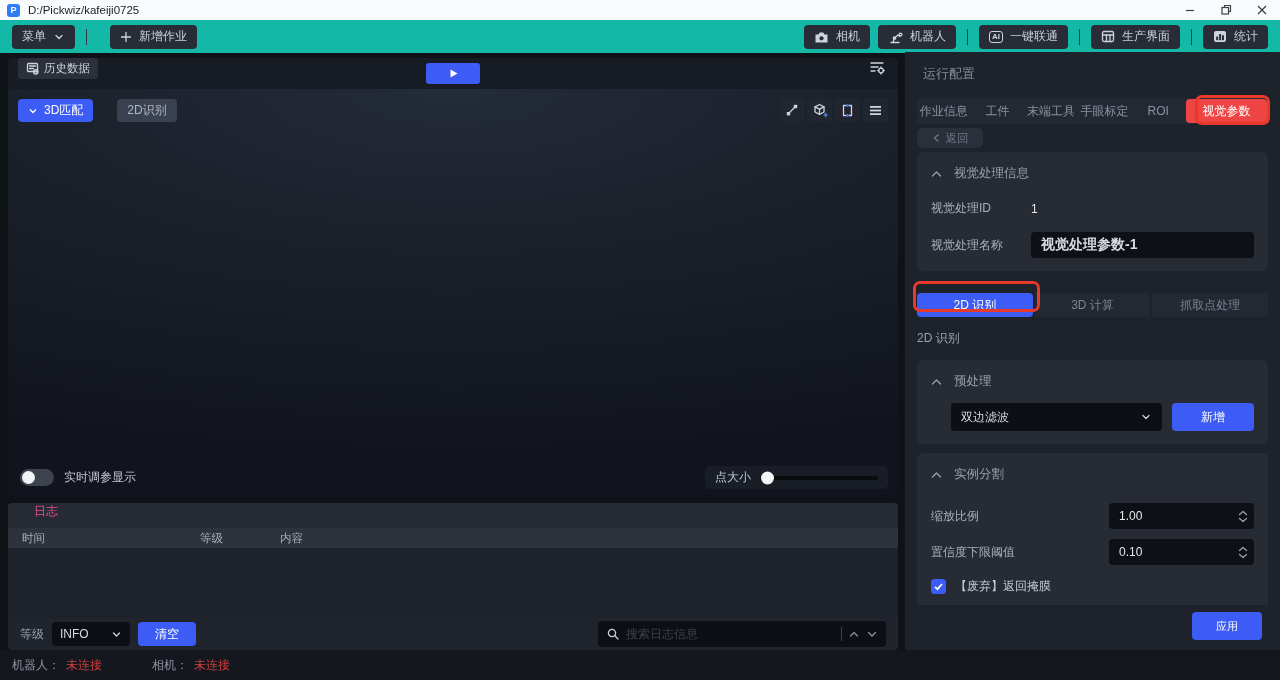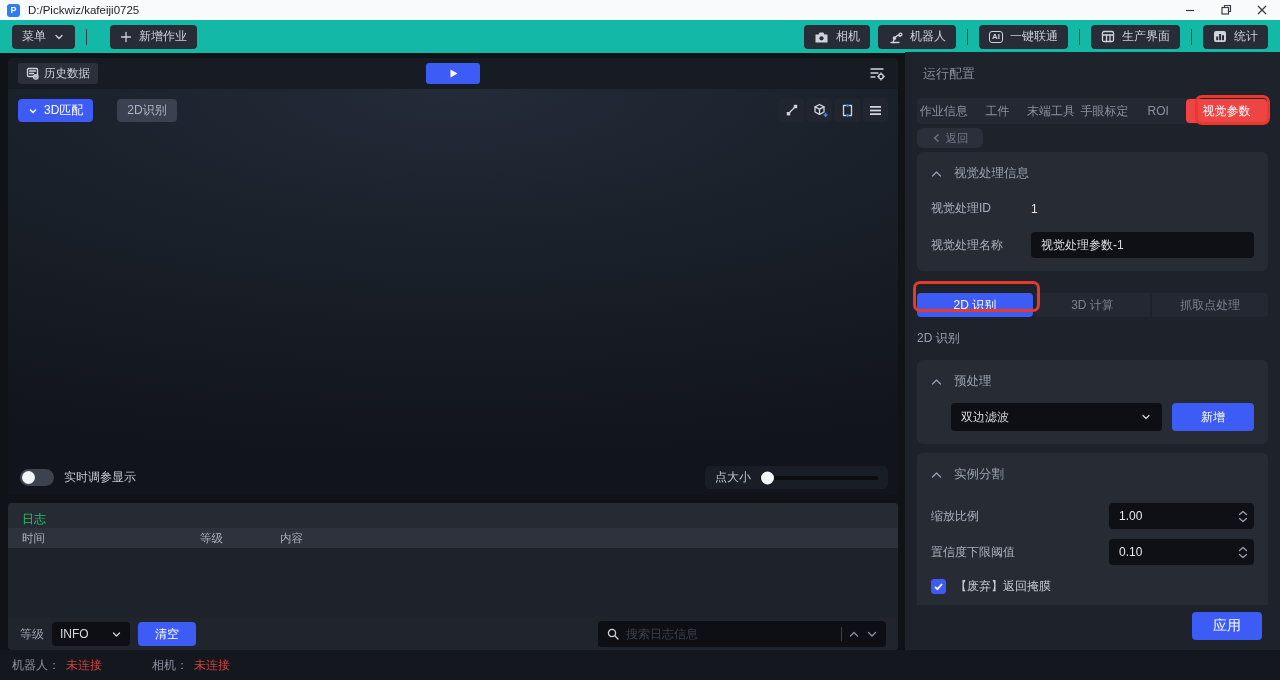--- a/index.html
+++ b/index.html
@@ -19,42 +19,42 @@
   .topbar { position:absolute; top:20px; left:0; right:0; height:33px; background:#14b8a6; display:flex; align-items:center; padding:0 12px; }
   .tb-btn { height:24px; background:#272c36; border-radius:4px; padding:0 10px; display:flex; align-items:center; gap:7px; color:#ccd0d8; cursor:pointer; }
   .tb-div { width:1px; height:16px; background:#343b47; margin:0 11px; }
   .job-select { width:180px; height:26px; background:#0d0f14; border:1px solid #262b34; border-radius:4px; display:flex; align-items:center; justify-content:space-between; padding:0 10px; color:#d6dae0; }
   .icon-stroke { stroke:#cfd3da; stroke-width:1.3; fill:none; stroke-linecap:round; stroke-linejoin:round; }
   .ai-badge { border:1.2px solid #cfd3da; border-radius:3px; font-size:8px; font-weight:bold; line-height:10px; padding:0 2px; color:#cfd3da; }
 
   
   .left-panel { position:absolute; left:8px; top:58px; width:890px; bottom:30px; }
   .viewer { position:absolute; top:0; left:0; right:0; height:437px; background:#171b23; border-radius:4px; }
-  .viewer-head { position:relative; height:31px; display:flex; align-items:center; padding:0 10px; }
+  .viewer-head { position:relative; height:31px; display:flex; padding:0 10px; }
   .hist-btn { height:21px; background:#2b303a; border-radius:3px; padding:0 8px; display:flex; align-items:center; gap:5px; color:#cdd1d9; font-size:11.5px; }
   .play-btn { position:absolute; left:50%; transform:translateX(-50%); top:5px; width:54px; height:21px; background:#3c5cf5; border-radius:3px; display:flex; align-items:center; justify-content:center; }
   .filter-btn { margin-left:auto; width:22px; height:18px; display:flex; align-items:center; justify-content:center; }
   .canvas { position:absolute; top:31px; left:0; right:0; bottom:0; border-radius:0 0 4px 4px;
     background:radial-gradient(120% 90% at 50% 0%, #242b39 0%, #1a2029 45%, #11141c 100%); }
   .mode-row { position:absolute; top:10px; left:10px; display:flex; gap:24px; }
   .mode-btn { height:23px; border-radius:4px; padding:0 10px; display:flex; align-items:center; gap:6px; font-size:12px; }
   .mode-btn.active { background:#3c5cf5; color:#fff; }
   .mode-btn.idle { background:#3a4150; color:#aeb4c0; }
   .tools-row { position:absolute; top:9px; right:10px; display:flex; gap:3px; }
   .tool-btn { width:25px; height:24px; background:#20252f; border-radius:4px; display:flex; align-items:center; justify-content:center; }
   .toggle-row { position:absolute; left:12px; bottom:9px; display:flex; align-items:center; gap:10px; }
   .toggle { width:34px; height:17px; border-radius:9px; background:#3c434f; position:relative; }
   .toggle .knob { position:absolute; left:2px; top:2px; width:13px; height:13px; border-radius:50%; background:#f2f3f5; }
   .pointsize { position:absolute; right:10px; bottom:6px; width:183px; height:23px; background:#191d25; border-radius:5px; display:flex; align-items:center; padding:0 10px; gap:9px; }
   .ps-track { position:relative; flex:1; height:4px; border-radius:2px; background:#0a0c10; }
   .ps-handle { position:absolute; top:50%; transform:translateY(-50%); left:1%; width:13px; height:13px; border-radius:50%; background:#f4f5f7; }
 
   
   .log { position:absolute; left:0; right:0; top:445px; height:147px; background:#20242d; border-radius:4px; display:flex; flex-direction:column; }
-  .log-title { height:25px; background:#252a33; border-radius:4px 4px 0 0; display:flex; align-items:flex-end; padding:0 14px; color:#22c55e; }
+  .log-title { height:25px; background:#252a33; border-radius:4px 4px 0 0; display:flex; align-items:flex-start; padding:0 26px; color:#ec4899; }
   .log-cols { height:20px; background:#2d323d; display:flex; align-items:center; color:#aab0bb; font-size:11.5px; }
   .lc-time { width:192px; padding-left:14px; } .lc-level { width:80px; } .lc-content { flex:1; }
   .log-body { flex:1; background:#1e222b; }
   .log-ctrl { height:32px; display:flex; align-items:center; padding:0 12px; gap:8px; }
   .lvl-label { color:#9aa0ac; }
   .lvl-select { width:78px; height:24px; background:#0d0f14; border-radius:4px; display:flex; align-items:center; justify-content:space-between; padding:0 8px; color:#d6dae0; }
   .clear-btn { width:58px; height:24px; background:#3c5cf5; border:none; border-radius:4px; color:#fff; font-size:12px; }
   .log-search { margin-left:auto; width:288px; height:26px; background:#0d0f14; border-radius:4px; display:flex; align-items:center; padding:0 8px; gap:6px; }
   .log-search input { flex:1; background:transparent; border:none; outline:none; color:#c6cbd3; font-size:12px; font-family:inherit; }
   .log-search input::placeholder { color:#3c414b; }
@@ -70,37 +70,37 @@
   .rp-tabs { position:absolute; top:46px; left:12px; right:12px; height:26px; background:#232833; border-radius:4px; display:flex; align-items:center; }
   .rp-tab { flex:1; text-align:center; color:#8b919e; font-size:12px; }
   .rp-tab.active { flex:none; width:81px; height:24px; margin:0 1px; background:#ef4444; color:#fff; border-radius:4px; display:flex; align-items:center; justify-content:center; }
   .back-btn { position:absolute; top:76px; left:12px; width:66px; height:20px; background:#2a2f3a; border-radius:6px; display:flex; align-items:center; justify-content:center; gap:5px; color:#707684; font-size:11.5px; }
   .rp-scroll { position:absolute; top:100px; left:12px; right:12px; height:453px; overflow:hidden; }
   .card { background:#262b34; border-radius:6px; padding:13px 14px; }
   .card-head { display:flex; align-items:center; gap:12px; color:#9aa1ad; font-size:12.5px; }
   .form-row { display:flex; align-items:center; margin-top:15px; }
   .f-label { width:100px; color:#aab0bb; flex:none; }
   .f-value { color:#e6e8ec; }
-  .text-input { flex:1; height:26px; background:#0e1015; border:none; border-radius:4px; color:#d8dbe1; padding:0 10px; font-size:12px; font-family:inherit; outline:none; }
+  .text-input { flex:1; height:26px; background:#0e1015; border:none; border-radius:4px; color:#d8dbe1; padding:0 10px; font-size:14px; font-family:inherit; outline:none;font-weight:bold; }
   .seg-tabs { margin-top:22px; height:24px; display:flex; gap:2px; }
   .seg { flex:1; background:#232833; color:#7d8390; display:flex; align-items:center; justify-content:center; font-size:12px; }
   .seg:first-child { border-radius:4px 0 0 4px; } .seg:last-child { border-radius:0 4px 4px 0; }
   .seg.active { background:#3c5cf5; color:#fff; border-radius:4px; }
   .caption { margin-top:13px; color:#9aa1ad; }
   .pre-row { display:flex; align-items:center; gap:10px; margin-top:13px;padding-left:20px; }
   .dd-select { flex:1; height:28px; background:#0d0f14; border-radius:4px; display:flex; align-items:center; justify-content:space-between; padding:0 10px; color:#d6dae0; }
   .add-btn { width:82px; height:28px; background:#3c5cf5; border:none; border-radius:4px; color:#fff; font-size:12px; }
   .spin { width:145px; height:26px; margin-left:auto; background:#0e1015; border-radius:4px; display:flex; align-items:center; padding:0 6px 0 10px; }
   .spin .val { flex:1; color:#e6e8ec; }
   .spin-arrows { display:flex; flex-direction:column; gap:1px; }
   .check-row { display:flex; align-items:center; gap:9px; margin-top:13px; }
   .checkbox { width:15px; height:15px; border-radius:3px; background:#1a1e26; border:1.5px solid #5a6170; display:flex; align-items:center; justify-content:center; }
   .checkbox.on { background:#3c5cf5; border-color:#3c5cf5; }
   .checkbox svg { visibility:hidden; } .checkbox.on svg { visibility:visible; }
-  .apply-btn { position:absolute; bottom:10px; right:18px; width:70px; height:28px; background:#3c5cf5; border:none; border-radius:4px; color:#fff; font-size:14px; }
+  .apply-btn { position:absolute; bottom:10px; right:18px; width:70px; height:28px; background:#3c5cf5; border:none; border-radius:4px; color:#fff; font-size:11px; }
 
   
   .annotation { position:absolute; border:3px solid #e8392b; border-radius:7px; z-index:9; pointer-events:none; }
   .ann-tab { left:1195px; top:95px; width:75px; height:30px; }
   .ann-seg { left:913px; top:281px; width:127px; height:31px; }
 </style>
 </head>
 <body>
 
 <div>

